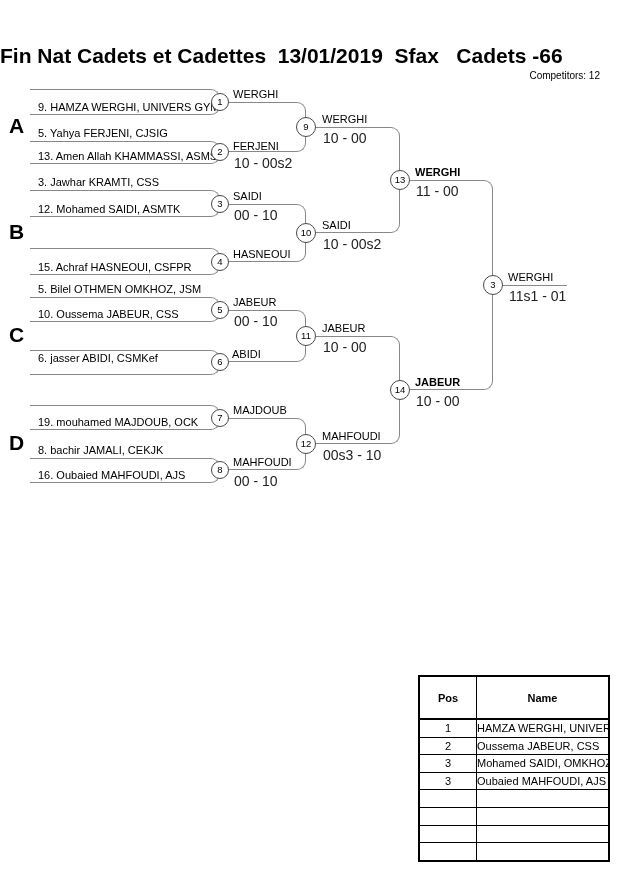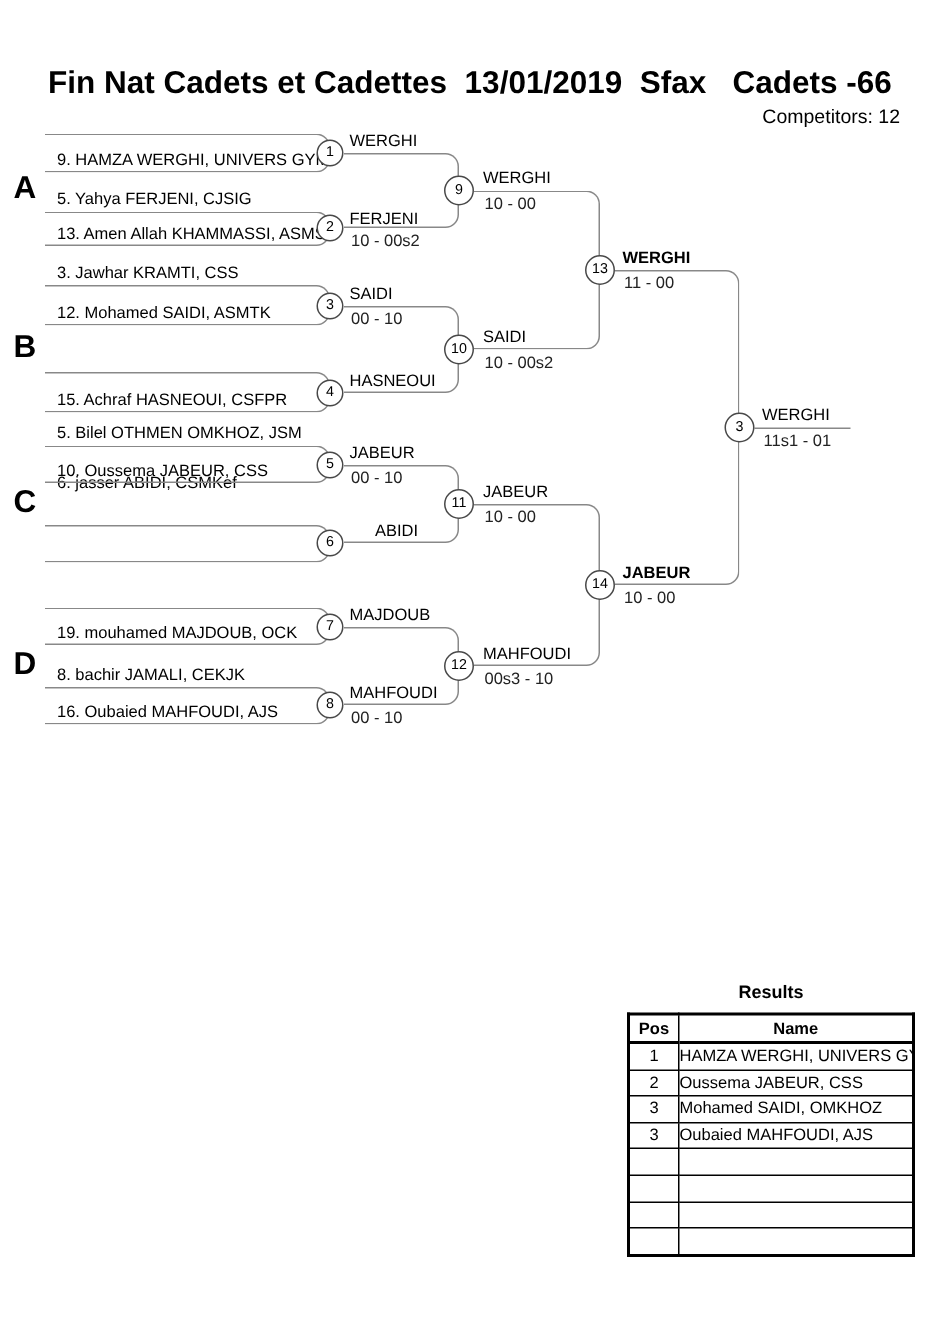--- a/index.html
+++ b/index.html
@@ -1,41 +1,41 @@
 <!DOCTYPE html>
 <html><head>
 <meta charset="utf-8">
 <style>
   html,body{margin:0;padding:0;background:#fff;}
   #page{position:relative;width:630px;height:891px;background:#fff;overflow:hidden;
         font-family:"Liberation Sans","DejaVu Sans",sans-serif;color:#000;}
   .title{position:absolute;top:44px;left:0;width:502px;text-align:center;
-         font-size:21px;font-weight:bold;white-space:pre;padding-left:32px;}
-  .competitors{position:absolute;top:70px;left:300px;width:300px;text-align:right;font-size:13px;}
+         font-size:21px;font-weight:bold;white-space:pre;}
+  .competitors{position:absolute;top:70px;left:300px;width:300px;text-align:right;font-size:10px;}
   .group-label{position:absolute;left:9px;font-size:21px;font-weight:600;}
   .ct{position:absolute;box-sizing:border-box;border-top:1.5px solid #888;
       border-right:1.5px solid #888;border-top-right-radius:9px;}
   .cb{position:absolute;box-sizing:border-box;border-bottom:1.5px solid #888;
       border-right:1.5px solid #888;border-bottom-right-radius:9px;}
   .hl{position:absolute;border-top:1.5px solid #888;}
   .circle{position:absolute;box-sizing:border-box;background:#fff;border:1.5px solid #484848;
           border-radius:50%;display:flex;align-items:center;justify-content:center;
           font-size:9.5px;line-height:1;}
   .c18{width:18px;height:18px;}
   .c20{width:20px;height:20px;}
   .cname{position:absolute;font-size:11px;white-space:nowrap;}
   .wlab{position:absolute;font-size:11px;white-space:nowrap;}
   .wlab.bold{font-weight:bold;}
-  .wscore{position:absolute;font-size:11px;white-space:nowrap;color:#222;}
+  .wscore{position:absolute;font-size:14px;white-space:nowrap;color:#222;}
   .results-title{position:absolute;left:418px;top:654px;width:192px;text-align:center;
                  font-size:12px;font-weight:bold;}
   table.results{position:absolute;left:418px;top:675px;width:192px;border-collapse:collapse;
                 table-layout:fixed;border:2px solid #000;font-size:11px;}
   table.results th{border:1px solid #000;border-bottom:2px solid #000;height:17px;
-                   font-weight:bold;text-align:center;padding:0;}
+                   font-weight:bold;text-align:center;padding:12px;}
   table.results td{border:1px solid #000;height:16.6px;padding:0;}
   th.posc,td.posc{width:32px;text-align:center;}
   td.nm{padding-left:6px;white-space:nowrap;overflow:hidden;}
 </style>
 </head>
 <body>
 
 <div id="page">
 
   <div class="title">Fin Nat Cadets et Cadettes  13/01/2019  Sfax   Cadets -66</div>
@@ -47,21 +47,21 @@
   <div class="group-label" style="top:431px">D</div>
 
   <div class="cname" style="left:38px;top:101px">9. HAMZA WERGHI, UNIVERS GYM</div>
   <div class="cname" style="left:38px;top:127px">5. Yahya FERJENI, CJSIG</div>
   <div class="cname" style="left:38px;top:150px">13. Amen Allah KHAMMASSI, ASMS</div>
   <div class="cname" style="left:38px;top:176px">3. Jawhar KRAMTI, CSS</div>
   <div class="cname" style="left:38px;top:203px">12. Mohamed SAIDI, ASMTK</div>
   <div class="cname" style="left:38px;top:261px">15. Achraf HASNEOUI, CSFPR</div>
   <div class="cname" style="left:38px;top:283px">5. Bilel OTHMEN OMKHOZ, JSM</div>
   <div class="cname" style="left:38px;top:308px">10. Oussema JABEUR, CSS</div>
-  <div class="cname" style="left:38px;top:316px">6. jasser ABIDI, CSMKef</div>
+  <div class="cname" style="left:38px;top:352px">6. jasser ABIDI, CSMKef</div>
   <div class="cname" style="left:38px;top:416px">19. mouhamed MAJDOUB, OCK</div>
   <div class="cname" style="left:38px;top:444px">8. bachir JAMALI, CEKJK</div>
   <div class="cname" style="left:38px;top:469px">16. Oubaied MAHFOUDI, AJS</div>
 
   <div class="ct" style="left:30px;top:89px;width:190px;height:13px"></div>
   <div class="cb" style="left:30px;top:102px;width:190px;height:13px"></div>
   <div class="ct" style="left:30px;top:141px;width:190px;height:11px"></div>
   <div class="cb" style="left:30px;top:152px;width:190px;height:12px"></div>
   <div class="ct" style="left:30px;top:190px;width:190px;height:14px"></div>
   <div class="cb" style="left:30px;top:204px;width:190px;height:13px"></div>
@@ -111,40 +111,39 @@
   <div class="circle c20" style="left:483px;top:275px">3</div>
 
   <div class="wlab" style="left:233px;top:88px">WERGHI</div>
   <div class="wlab" style="left:233px;top:140px">FERJENI</div>
   <div class="wscore" style="left:234px;top:155px">10 - 00s2</div>
   <div class="wlab" style="left:233px;top:190px">SAIDI</div>
   <div class="wscore" style="left:234px;top:207px">00 - 10</div>
   <div class="wlab" style="left:233px;top:248px">HASNEOUI</div>
   <div class="wlab" style="left:233px;top:296px">JABEUR</div>
   <div class="wscore" style="left:234px;top:313px">00 - 10</div>
-  <div class="wlab" style="left:250px;top:348px">ABIDI</div>
+  <div class="wlab" style="left:232px;top:348px">ABIDI</div>
   <div class="wlab" style="left:233px;top:404px">MAJDOUB</div>
   <div class="wlab" style="left:233px;top:456px">MAHFOUDI</div>
   <div class="wscore" style="left:234px;top:473px">00 - 10</div>
   <div class="wlab" style="left:322px;top:113px">WERGHI</div>
   <div class="wscore" style="left:323px;top:130px">10 - 00</div>
   <div class="wlab" style="left:322px;top:219px">SAIDI</div>
   <div class="wscore" style="left:323px;top:236px">10 - 00s2</div>
   <div class="wlab" style="left:322px;top:322px">JABEUR</div>
   <div class="wscore" style="left:323px;top:339px">10 - 00</div>
   <div class="wlab" style="left:322px;top:430px">MAHFOUDI</div>
   <div class="wscore" style="left:323px;top:447px">00s3 - 10</div>
   <div class="wlab bold" style="left:415px;top:166px">WERGHI</div>
   <div class="wscore" style="left:416px;top:183px">11 - 00</div>
   <div class="wlab bold" style="left:415px;top:376px">JABEUR</div>
   <div class="wscore" style="left:416px;top:393px">10 - 00</div>
   <div class="wlab" style="left:508px;top:271px">WERGHI</div>
   <div class="wscore" style="left:509px;top:288px">11s1 - 01</div>
 
-  <div class="results-title">Results</div>
   <table class="results">
     <thead>
       <tr>
         <th class="posc">Pos</th>
         <th>Name</th>
       </tr>
     </thead>
     <tbody>
       <tr>
           <td class="posc">1</td>

